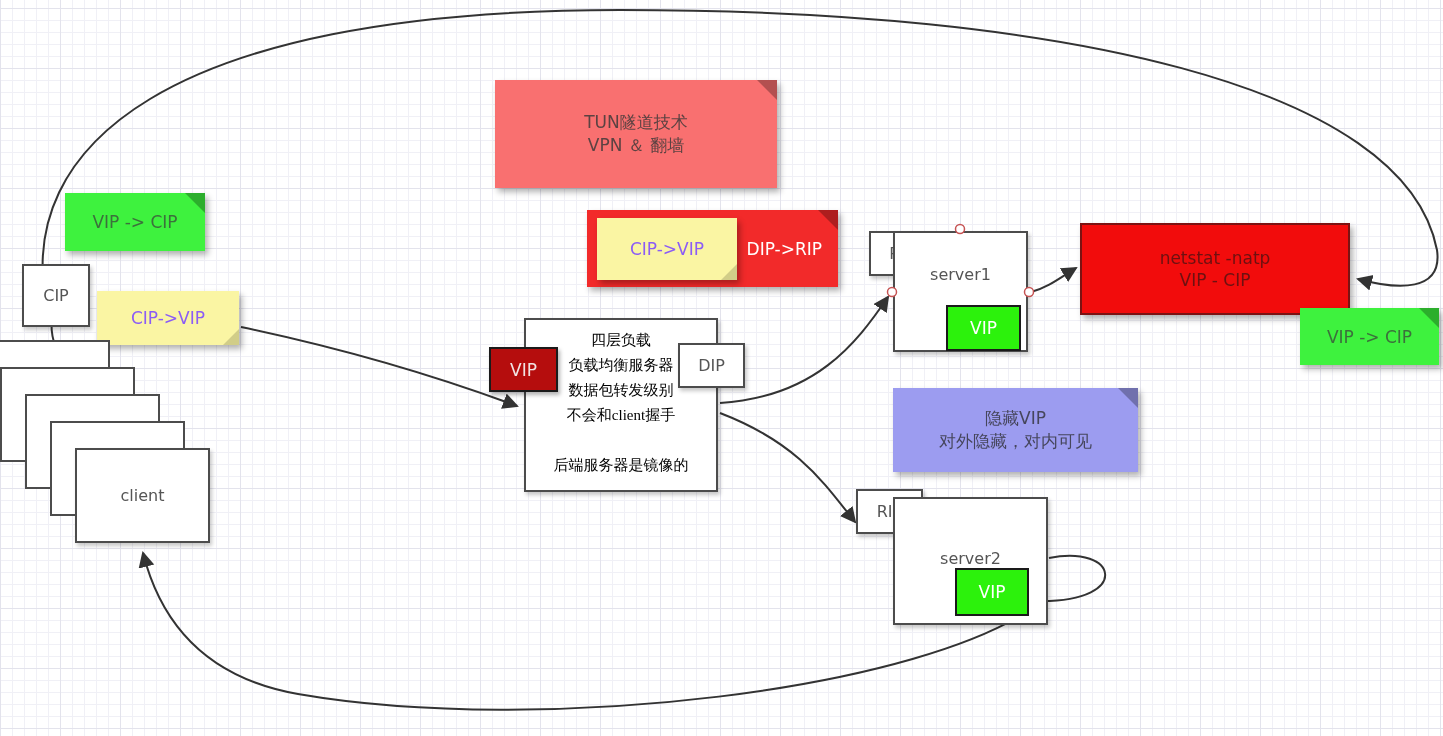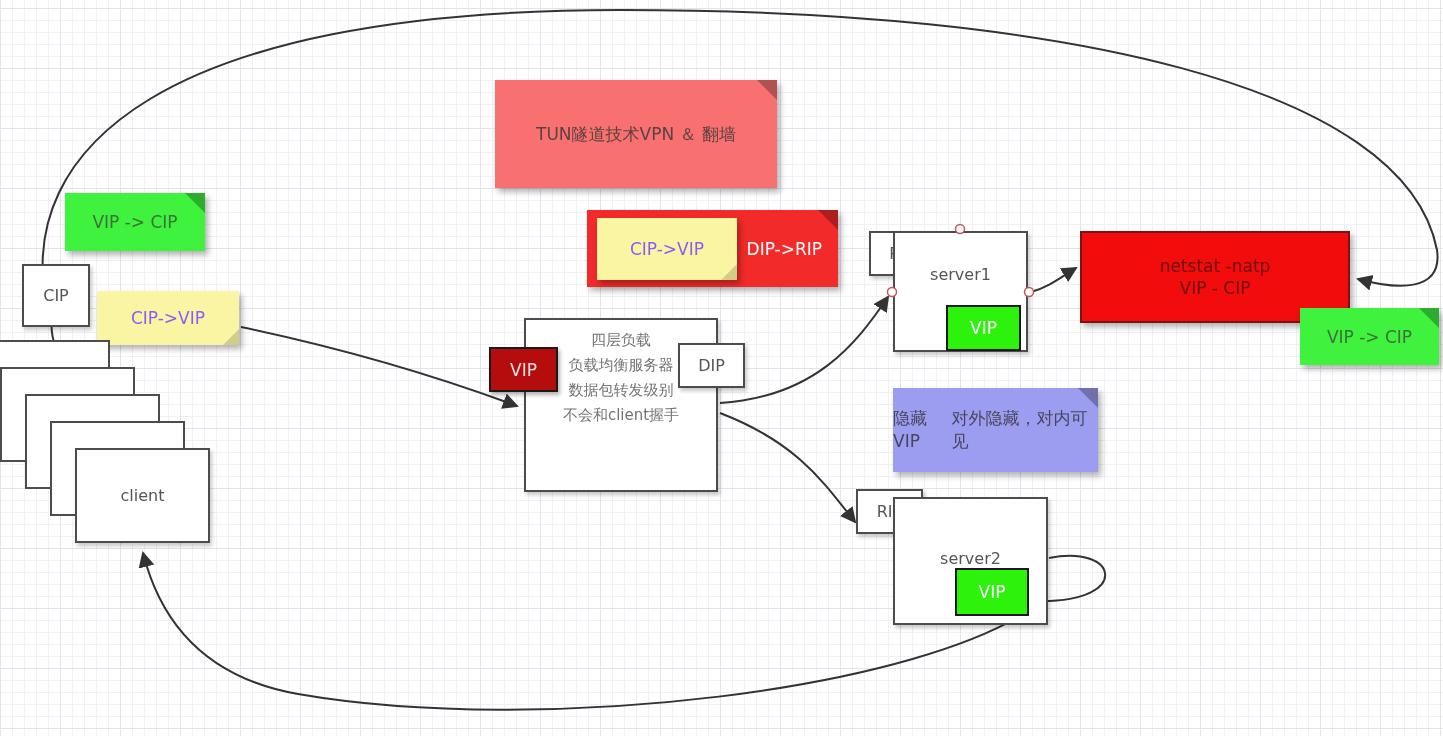--- a/index.html
+++ b/index.html
@@ -13,21 +13,21 @@
       linear-gradient(90deg, #f0f0f6 1px, transparent 1px);
     background-size:60px 60px,60px 60px,12px 12px,12px 12px;
     background-position:0 8px,0 8px,0 8px,0 8px;
     font-family:"DejaVu Sans","Liberation Sans",sans-serif;
     color:#555;
   }
   svg.layer{position:absolute;left:0;top:0;z-index:1;pointer-events:none;}
   svg.layer.top{z-index:4;}
   .shape{position:absolute;z-index:2;box-sizing:border-box;}
   .note{
-    display:flex;flex-direction:row;align-items:center;justify-content:center;
+    display:flex;flex-direction:column;align-items:center;justify-content:center;
     font-size:17px;box-shadow:3px 4px 6px rgba(0,0,0,0.30);
   }
   .fold-tr{position:absolute;top:0;right:0;width:0;height:0;
     border-top:20px solid rgba(0,0,0,0.28);border-left:20px solid transparent;}
   .fold-br{position:absolute;bottom:0;right:0;width:0;height:0;
     border-bottom:16px solid rgba(0,0,0,0.16);border-left:16px solid transparent;}
   .green-note{background:#3ef23e;color:#3c703c;}
   .yellow-note{background:#faf5a3;color:#8b5cf6;}
   .pink-note{background:#f97070;color:#5c4242;}
   .red-note{background:#f22a2a;color:#ffffff;}
@@ -42,21 +42,21 @@
     box-shadow:2px 3px 4px rgba(0,0,0,0.3);}
   .vip-green{background:#2cf20c;border:2px solid #1a1a1a;color:#ffffff;
     display:flex;align-items:center;justify-content:center;font-size:17px;}
   .server-box{background:#ffffff;border:2px solid #4c4c4c;box-shadow:2px 3px 4px rgba(0,0,0,0.22);}
   .server-label{position:absolute;left:0;width:100%;text-align:center;font-size:16px;color:#555;}
   .netstat-box{background:#f20c0c;border:2px solid #7c1212;color:#6d1111;
     display:flex;flex-direction:column;align-items:center;justify-content:center;
     font-size:17px;line-height:22px;box-shadow:3px 4px 6px rgba(0,0,0,0.3);}
   .lb-box{background:#ffffff;border:2px solid #4c4c4c;box-shadow:2px 3px 4px rgba(0,0,0,0.22);
     padding-top:8px;}
-  .lb-line{height:25px;line-height:25px;text-align:center;font-size:15px;color:#737373;}
+  .lb-line{height:25px;line-height:25px;text-align:center;font-size:15px;color:#000000;font-family:Liberation Serif, serif;}
   .client-card{position:absolute;width:135px;height:95px;background:#ffffff;
     border:2px solid #4c4c4c;box-sizing:border-box;}
   .client-front{display:flex;align-items:center;justify-content:center;font-size:16px;color:#555;
     box-shadow:2px 3px 4px rgba(0,0,0,0.22);}
   .note-line{line-height:23px;}
 </style>
 </head>
 <body>
 
 <div class="canvas">
@@ -115,20 +115,21 @@
     <span>CIP-&gt;VIP</span>
     <i class="fold-br"></i>
   </div>
 
   <div class="shape lb-box" style="left:524px;top:318px;width:194px;height:174px;">
     <div class="lb-line">四层负载</div>
     <div class="lb-line">负载均衡服务器</div>
     <div class="lb-line">数据包转发级别</div>
     <div class="lb-line">不会和client握手</div>
     <div class="lb-line"></div>
+    <div class="lb-line">后端服务器是镜像的</div>
   </div>
 
   <div class="shape vip-dark" style="left:489px;top:347px;width:69px;height:45px;">
     <span>VIP</span>
   </div>
 
   <div class="shape whitebox" style="left:678px;top:343px;width:67px;height:45px;">
     <span>DIP</span>
   </div>
 
@@ -136,31 +137,31 @@
     <span>RIP</span>
   </div>
 
   <div class="shape server-box" style="left:893px;top:231px;width:135px;height:121px;">
     <div class="server-label" style="top:32px;">server1</div>
     <div class="vip-green" style="position:absolute;left:51px;top:72px;width:71px;height:42px;">
       <span>VIP</span>
     </div>
   </div>
 
-  <div class="shape netstat-box" style="left:1080px;top:231px;width:270px;height:92px;">
+  <div class="shape netstat-box" style="left:1080px;top:223px;width:270px;height:92px;">
     <span>netstat -natp</span>
     <span>VIP - CIP</span>
   </div>
 
   <div class="shape note green-note" style="left:1300px;top:308px;width:139px;height:57px;">
     <span>VIP -&gt; CIP</span>
     <i class="fold-tr"></i>
   </div>
 
-  <div class="shape note purple-note" style="left:893px;top:388px;width:205px;height:84px;">
+  <div class="shape note purple-note" style="left:893px;top:388px;width:245px;height:84px;">
     <span class="note-line">隐藏VIP</span>
     <span class="note-line">对外隐藏，对内可见</span>
     <i class="fold-tr"></i>
   </div>
 
   <div class="shape whitebox" style="left:856px;top:489px;width:67px;height:45px;">
     <span>RIP</span>
   </div>
 
   <div class="shape server-box" style="left:893px;top:497px;width:155px;height:128px;">

